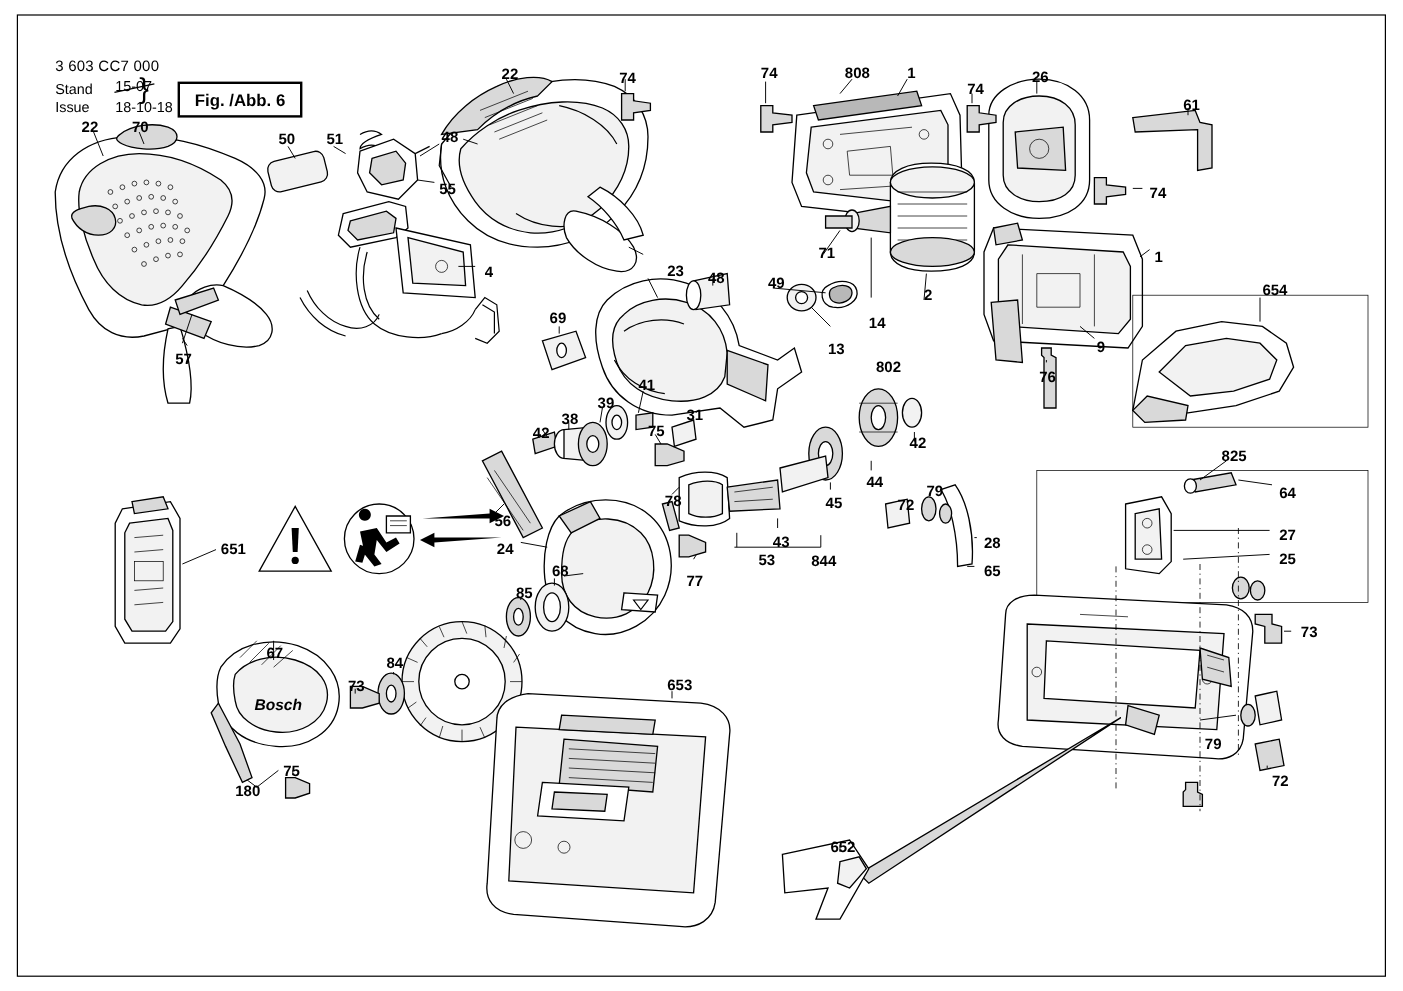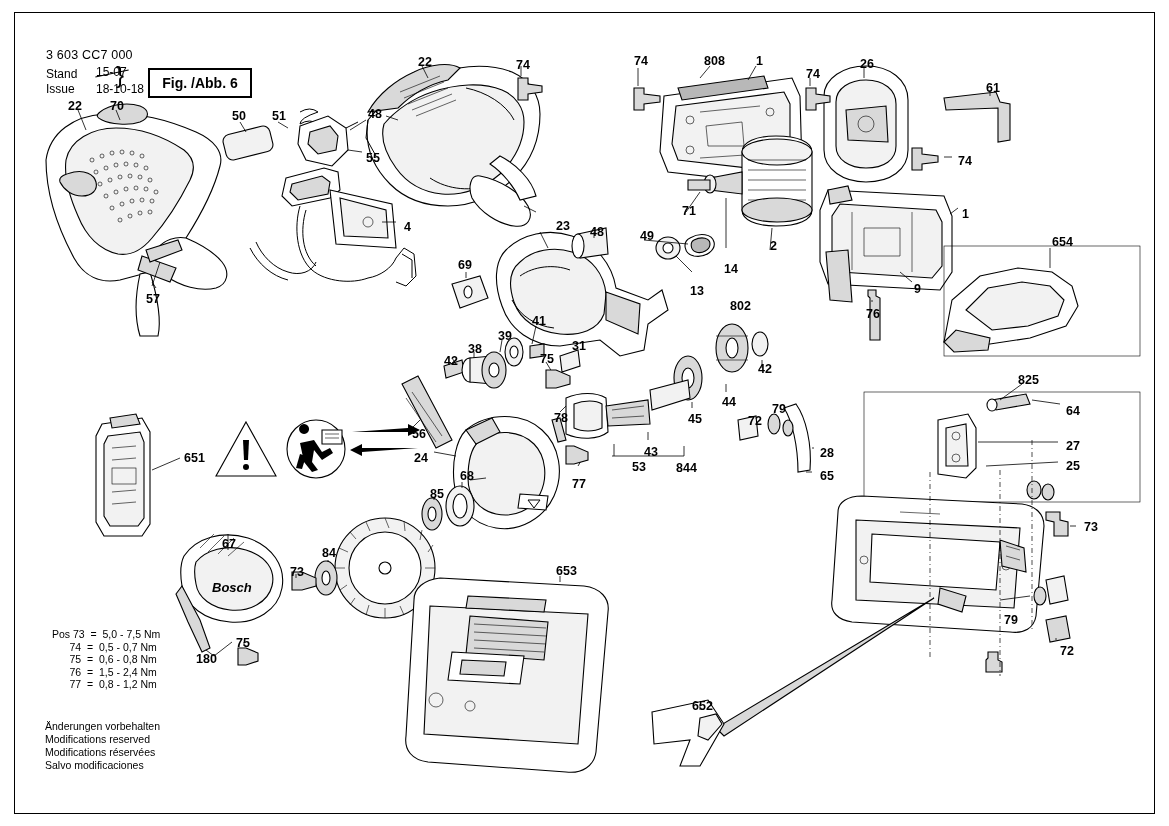--- a/index.html
+++ b/index.html
@@ -76,29 +76,20 @@
   <div class="hdr" id="hdr-stand-label">Stand</div>
   <div class="hdr" id="hdr-issue-label">Issue</div>
   <div class="hdr" id="hdr-brace">}</div>
   <div class="hdr" id="hdr-stand-date">15-07</div>
   <div class="strike"></div>
   <div class="hdr" id="hdr-issue-date">18-10-18</div>
   <div id="fig-box">
     <div id="fig-label">Fig. /Abb. 6</div>
   </div>
 
-  <div class="torque" style="top:628px;">Pos 73  =  5,0 - 7,5 Nm
-      74  =  0,5 - 0,7 Nm
-      75  =  0,6 - 0,8 Nm
-      76  =  1,5 - 2,4 Nm
-      77  =  0,8 - 1,2 Nm</div>
-  <div class="notes">Änderungen vorbehalten
-Modifications reserved
-Modifications réservées
-Salvo modificaciones</div>
 
   <svg class="art" viewBox="0 0 1169 826">
 
     <g>
       <path class="part" d="M46 160 C50 132 74 116 104 114 C140 112 168 120 196 132 C214 140 224 152 220 166
                              C214 190 200 216 186 238 C176 254 164 266 150 272 L120 280 C100 284 84 276 74 258
                              C60 232 46 196 46 160 Z"></path>
       <path class="partL" d="M66 160 C70 140 92 128 116 128 C142 128 166 138 184 150 C194 158 196 168 190 180
                              C180 200 166 222 152 238 C142 250 130 256 118 254 C100 250 86 236 78 216 C70 198 64 176 66 160 Z"></path>
       <g class="hair">

